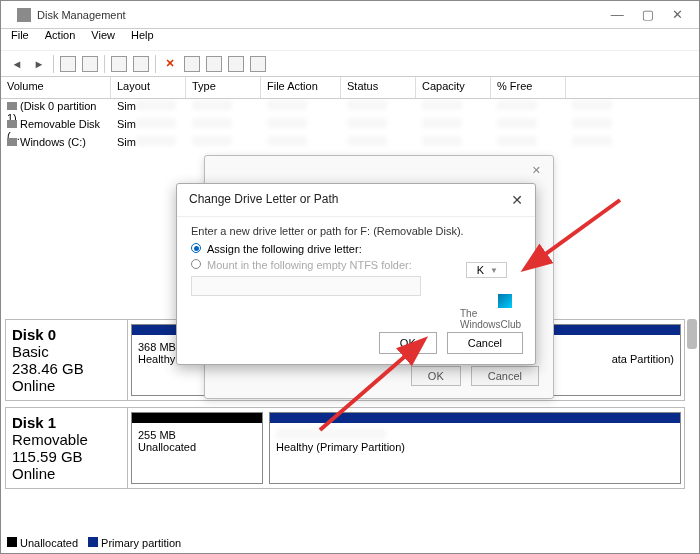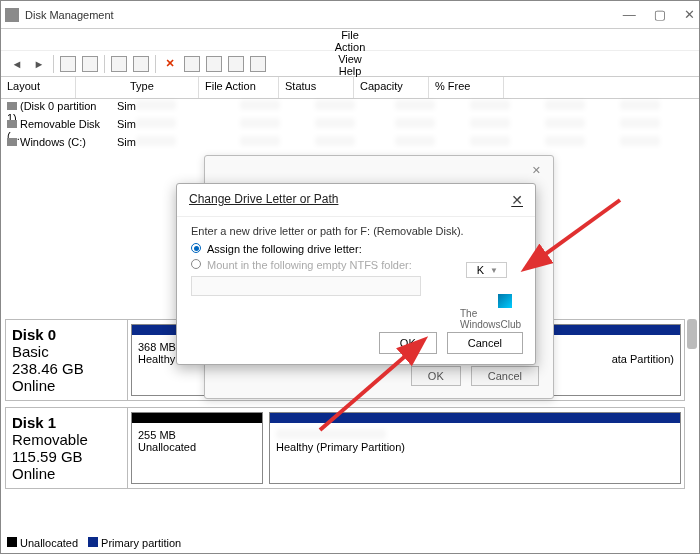--- a/index.html
+++ b/index.html
@@ -1,39 +1,39 @@
 <!DOCTYPE html>
 <html><head>
 <meta charset="utf-8">
 <style>
 * { box-sizing: border-box; font-family: 'Segoe UI', Tahoma, sans-serif; }
 body { margin: 0; padding: 0; background: #fff; width: 700px; height: 554px; overflow: hidden; position: relative; }
 
 
 .main-window { position: absolute; top: 0; left: 0; width: 700px; height: 554px; border: 1px solid #888; background: #fff; }
-.titlebar { height: 28px; background: #fff; border-bottom: 1px solid #ccc; display: flex; align-items: center; padding: 0 4px; }
+.titlebar { height: 28px; background: #fff; border-bottom: 1px solid #ccc; display: flex; align-items: center; padding: 0 16px; }
 .titlebar .icon { width: 14px; height: 14px; background: #8a8a8a; margin-right: 6px; }
 .titlebar .title { font-size: 11px; color: #333; }
 .titlebar .controls { margin-left: auto; display: flex; gap: 18px; color: #666; font-size: 13px; }
 .winbtn { cursor: pointer; }
-.menubar { height: 22px; display: flex; padding: 0 10px; font-size: 11px; align-items: center; border-bottom: 1px solid #eee; flex-direction: column; }
+.menubar { height: 22px; display: flex; gap: 16px; padding: 0 10px; font-size: 11px; border-bottom: 1px solid #eee; }
 .menu-item { cursor: pointer; }
 .toolbar { height: 26px; display: flex; align-items: center; gap: 6px; padding: 0 8px; border-bottom: 1px solid #ccc; }
 .toolbar .tb { width: 16px; height: 16px; display: inline-flex; align-items: center; justify-content: center; font-size: 11px; }
 .tb.sep { width: 1px; height: 18px; background: #ccc; }
 .tb.arrow { color: #555; }
 .tb.box { border: 1px solid #999; background: #f4f4f4; }
 .tb.x { color: #d30; font-weight: bold; }
 
 
 .vol-header { display: flex; height: 22px; border-bottom: 1px solid #ccc; font-size: 11px; background: #fff; }
 .vol-header > div { padding: 3px 6px; border-right: 1px solid #ddd; }
 .col-vol { width: 110px; }
 .col-layout { width: 75px; }
-.col-type { width: 75px; margin-left: 48px; }
+.col-type { width: 75px; }
 .col-fs { width: 80px; }
 .col-status { width: 75px; }
 .col-cap { width: 75px; }
 .col-free { width: 75px; }
 .col-pct { width: 75px; }
 .vol-row { display: flex; height: 18px; font-size: 11px; }
 .vol-row > div { padding: 1px 6px; }
 .vol-row .vicon { display: inline-block; width: 10px; height: 8px; background: #888; margin-right: 3px; }
 .blur { color: transparent; text-shadow: 0 0 5px rgba(0,0,0,0.2); background: rgba(0,0,0,0.03); border-radius: 2px; display: inline-block; width: 40px; height: 10px; filter: blur(2px); }
 
@@ -58,21 +58,21 @@
 
 
 .dialog-outer { position: absolute; left: 204px; top: 155px; width: 350px; height: 244px; background: #f9f9f9; border: 1px solid #bbb; border-radius: 3px; box-shadow: 0 2px 8px rgba(0,0,0,0.15); }
 .dialog-outer .dtitle { padding: 8px 12px; font-size: 11px; color: #666; display: flex; }
 .dialog-outer .dclose { margin-left: auto; color: #888; cursor: pointer; }
 .dialog-outer .dbtns { position: absolute; bottom: 12px; right: 14px; display: flex; gap: 10px; }
 .dbtn { border: 1px solid #bbb; background: #f4f4f4; font-size: 11px; padding: 3px 16px; color: #555; cursor: pointer; }
 
 
 .dialog-inner { position: absolute; left: 176px; top: 183px; width: 360px; height: 182px; background: #fff; border: 1px solid #aaa; border-radius: 3px; box-shadow: 0 4px 14px rgba(0,0,0,0.3); }
-.dialog-inner .dtitle { padding: 8px 12px; font-size: 12px; color: #222; display: flex; border-bottom: 1px solid #eee; text-decoration: underline; }
+.dialog-inner .dtitle { padding: 8px 12px; font-size: 12px; color: #222; display: flex; border-bottom: 1px solid #eee; }
 .dialog-inner .dclose { margin-left: auto; font-size: 14px; color: #444; cursor: pointer; }
 .dialog-inner .prompt { padding: 8px 14px 4px; font-size: 11px; color: #333; }
 .dialog-inner .opt { padding: 2px 14px; font-size: 11px; display: flex; align-items: flex-start; gap: 6px; }
 .dialog-inner .opt.disabled { color: #aaa; }
 .radio { width: 10px; height: 10px; border: 1px solid #888; border-radius: 50%; display: inline-flex; align-items: center; justify-content: center; }
 .radio .dot { width: 5px; height: 5px; background: #0067c0; border-radius: 50%; }
 .radio.sel { border-color: #0067c0; }
 .drive-select { position: absolute; right: 28px; top: 78px; display: flex; align-items: center; gap: 6px; font-size: 11px; border: 1px solid #ccc; padding: 1px 8px 1px 10px; cursor: pointer; }
 .drive-select .chev { font-size: 8px; color: #888; }
 .path-input { margin: 3px 14px; width: 230px; height: 20px; border: 1px solid #ddd; background: #fafafa; }
@@ -116,20 +116,21 @@
     <span class="tb box"></span>
     <span class="tb sep"></span>
     <span class="tb x">✕</span>
     <span class="tb box"></span>
     <span class="tb box"></span>
     <span class="tb box"></span>
     <span class="tb box"></span>
   </div>
 
   <div class="vol-header">
+    <div class="col-vol">Volume</div>
     <div class="col-layout">Layout</div>
     <div class="col-type">Type</div>
     <div class="col-fs">File Action</div>
     <div class="col-status">Status</div>
     <div class="col-cap">Capacity</div>
     <div class="col-pct">% Free</div>
   </div>
   <div class="vol-row">
     <div class="col-vol"><span class="vicon"></span><span>(Disk 0 partition 1)</span></div>
     <div class="col-layout"><span>Sim</span><span class="blur"></span></div>

